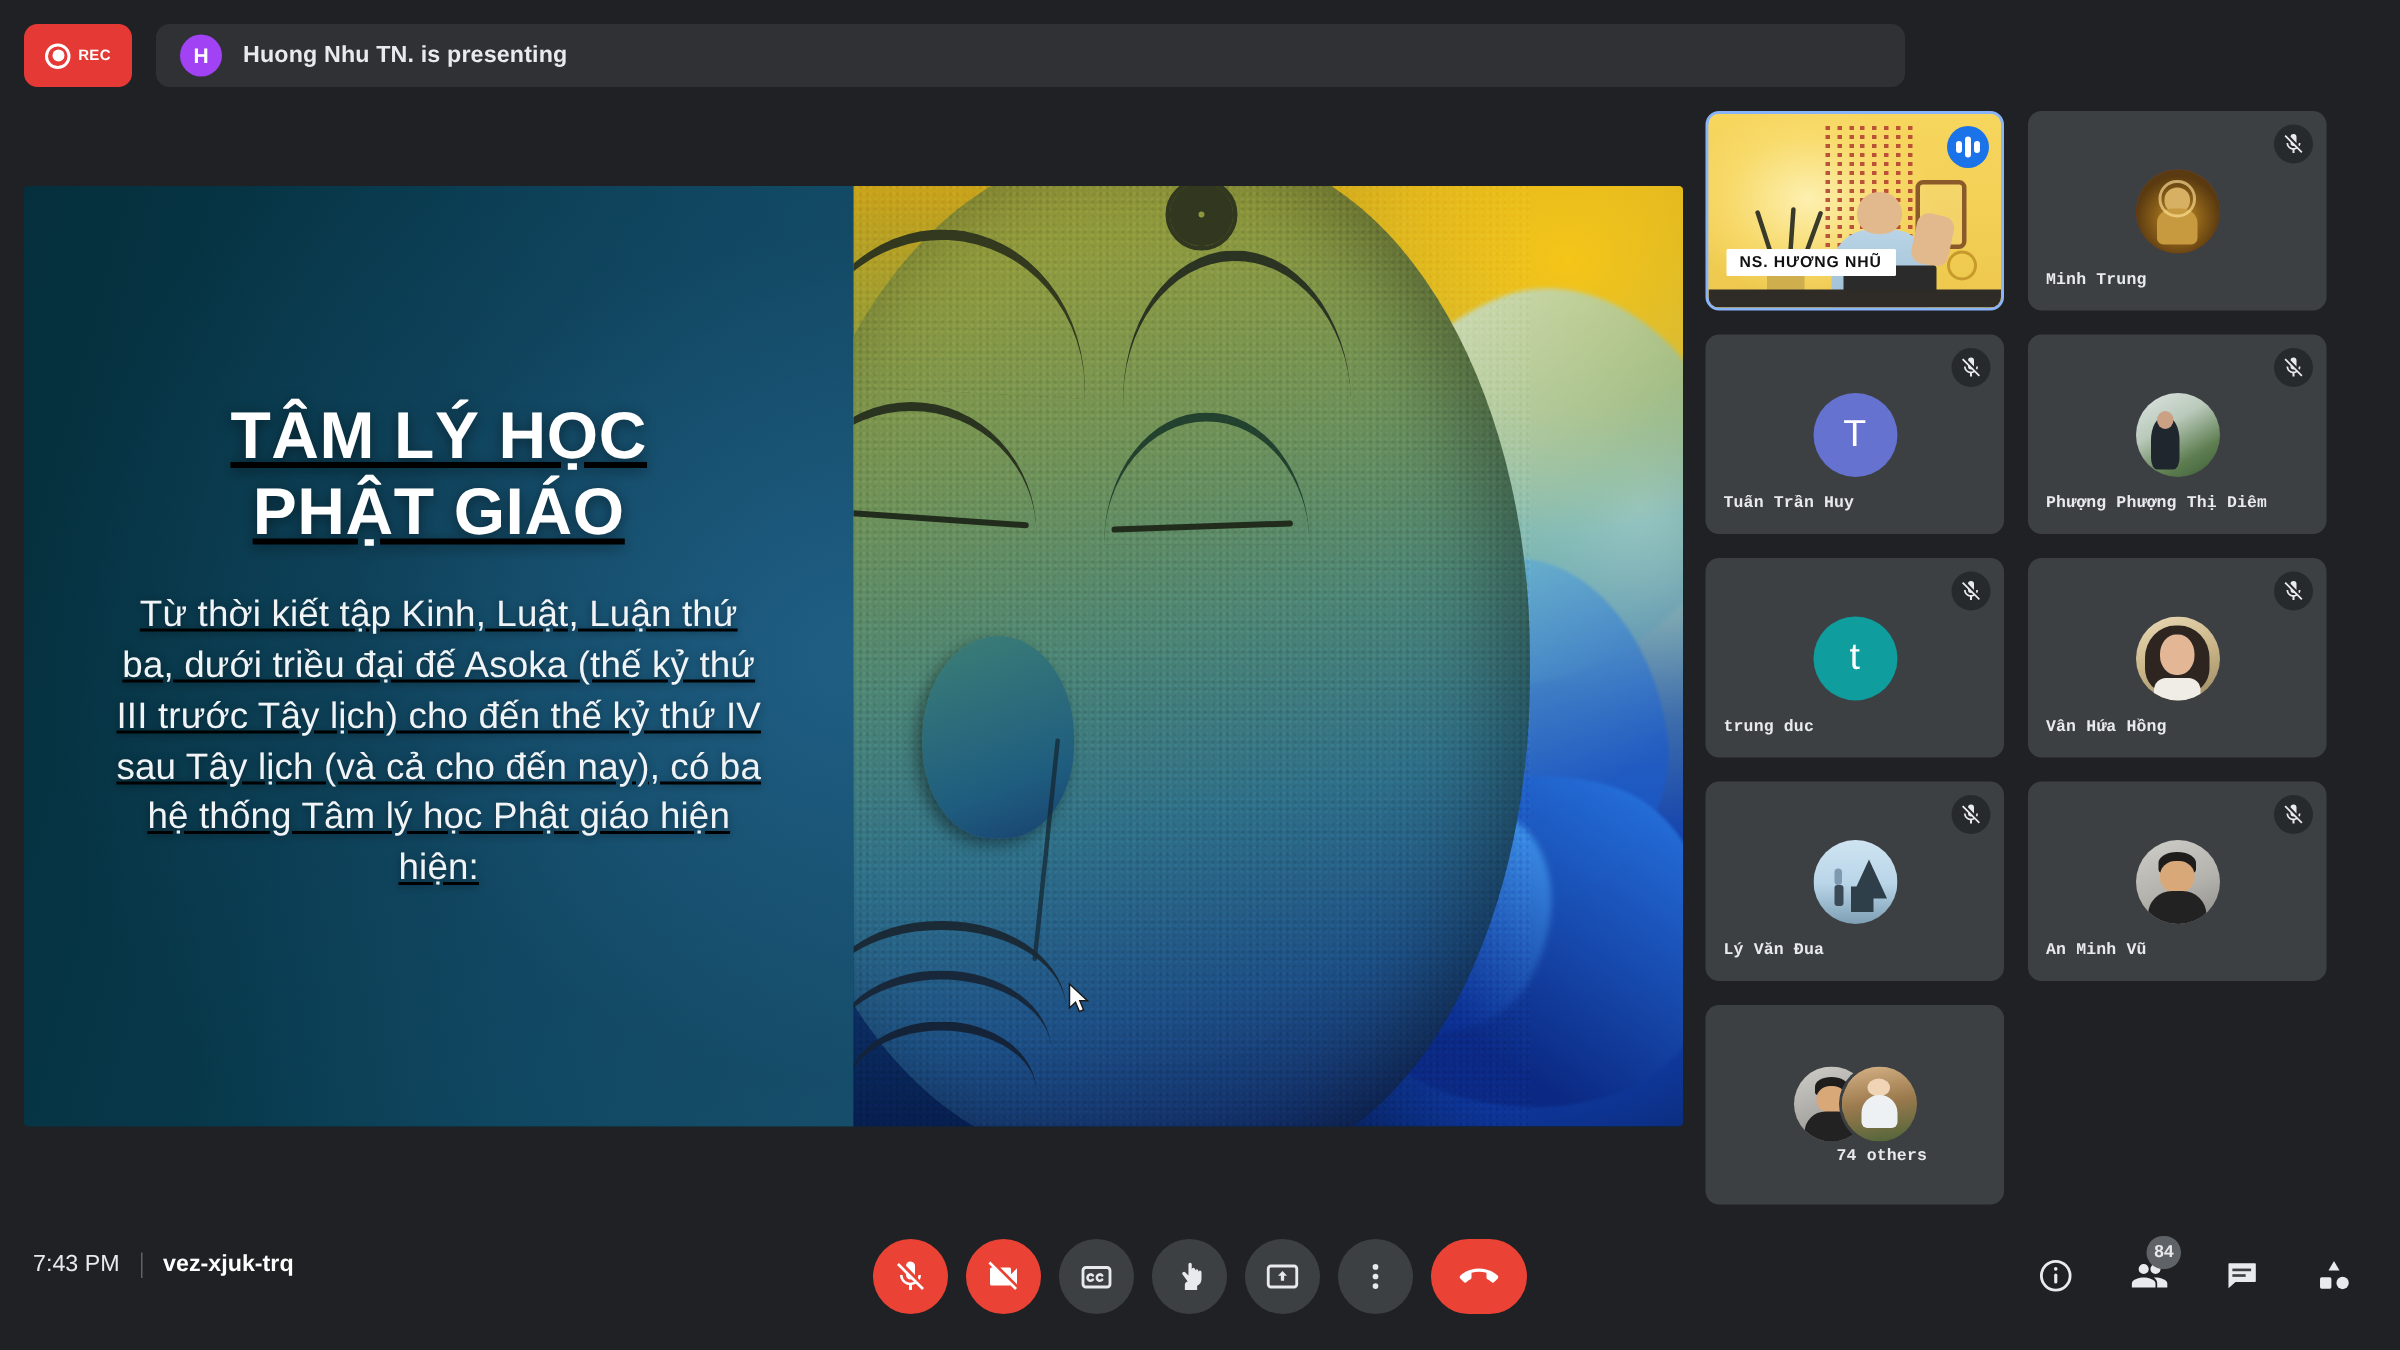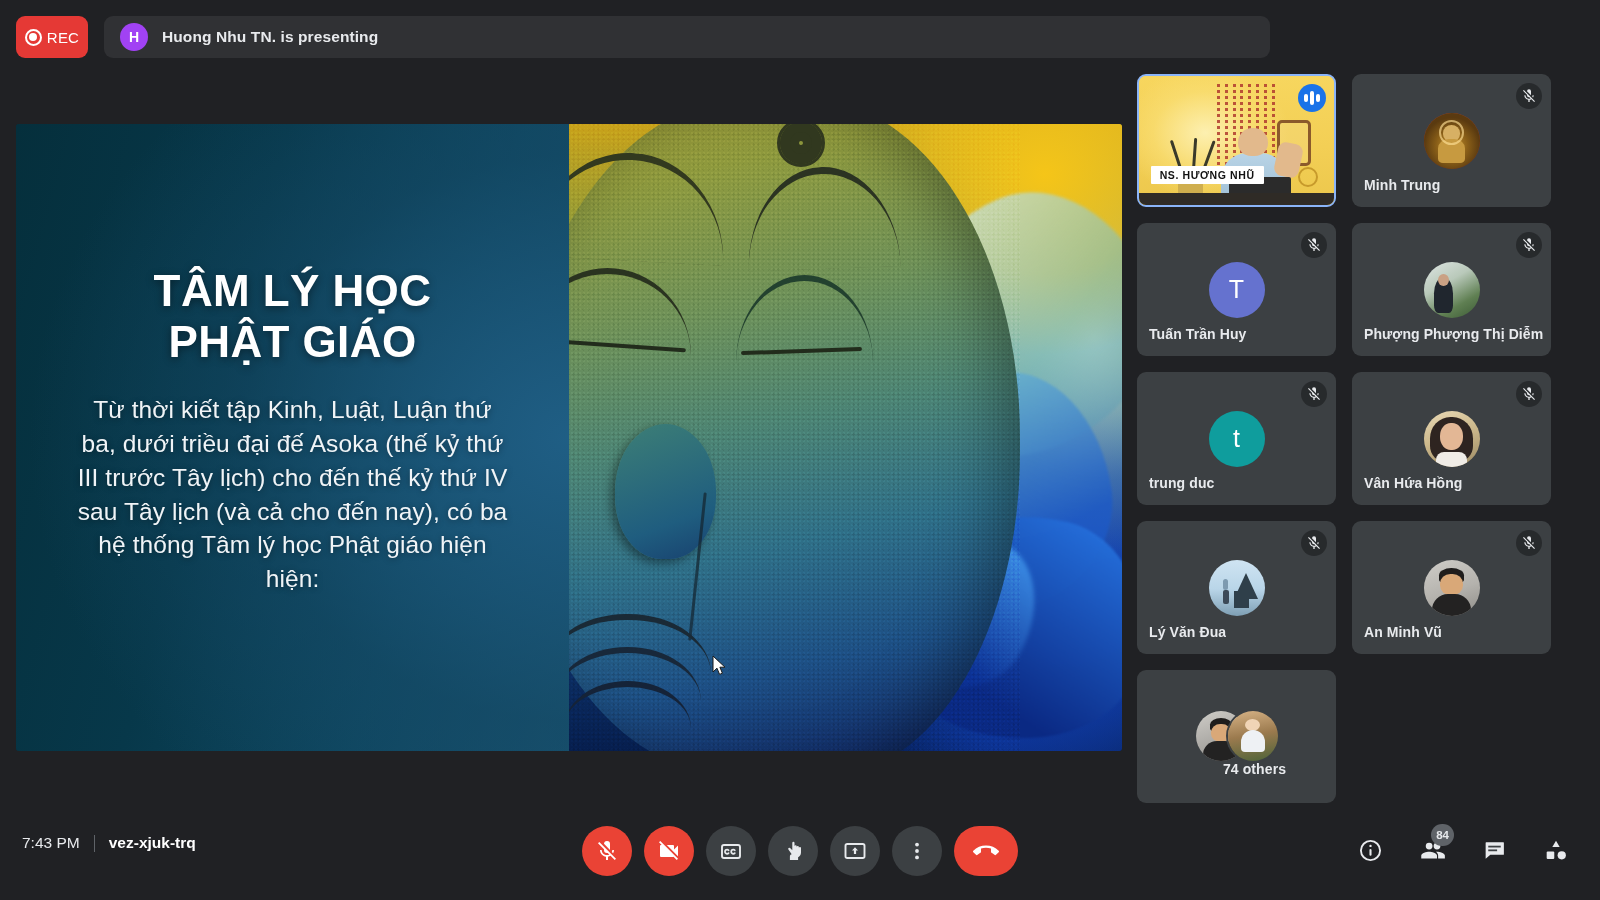--- a/index.html
+++ b/index.html
@@ -18,37 +18,37 @@
   #rec-pill {
     position: absolute; left: 16px; top: 16px; width: 72px; height: 42px;
     background: #e53935; border-radius: 9px;
     display: flex; align-items: center; justify-content: center; gap: 5px;
   }
   #rec-dot {
     width: 17px; height: 17px; border-radius: 50%;
     border: 2.4px solid #fff; display: flex; align-items: center; justify-content: center;
   }
   #rec-dot i { width: 8px; height: 8px; border-radius: 50%; background: #fff; display: block; }
-  #rec-label { color: #fff; font-size: 15px; font-weight: 400; letter-spacing: .2px; }
+  #rec-label { color: #fff; font-size: 10px; font-weight: 700; letter-spacing: .2px; }
 
   #present-bar {
     position: absolute; left: 104px; top: 16px; width: 1166px; height: 42px;
     background: #303134; border-radius: 9px;
     display: flex; align-items: center; padding-left: 16px; gap: 14px;
   }
   #present-avatar {
     width: 28px; height: 28px; border-radius: 50%; background: #a142f4;
     color: #fff; font-size: 14px; font-weight: 600;
     display: flex; align-items: center; justify-content: center; flex: 0 0 auto;
   }
   #present-text { color: #e8eaed; font-size: 15.5px; font-weight: 600; letter-spacing: .1px; }
 
   
   #stage { position: absolute; left: 16px; top: 124px; width: 1106px; height: 627px;
-           border-radius: 3px; overflow: hidden; background: #0a2c3a; }
+           border-radius: 3px; overflow: hidden; background: #0a2c3a; text-decoration: underline; }
   #slide { position: relative; width: 100%; height: 100%; display: flex; }
 
   
   #slide-left {
     position: relative; width: 50%; height: 100%;
     background:
       radial-gradient(130% 100% at 100% 50%, rgba(32,95,134,.95) 0%, rgba(21,73,102,.55) 45%, rgba(8,48,63,0) 75%),
       linear-gradient(105deg, #052f3c 0%, #07384a 38%, #0e4760 70%, #17516e 100%);
     display: flex; flex-direction: column; align-items: center; justify-content: center;
     padding: 0 34px;
@@ -145,22 +145,22 @@
   .tile {
     position: absolute; width: 199px; height: 133px;
     background: #3c4043; border-radius: 9px; overflow: hidden;
   }
   .tile .tilebody { position: absolute; inset: 0; display: flex; flex-direction: column;
                     align-items: center; justify-content: center; }
   .avatar { width: 56px; height: 56px; border-radius: 50%; overflow: hidden; position: relative;
             display: flex; align-items: center; justify-content: center;
             font-size: 25px; color: #fff; font-weight: 400; }
   .tile-name { position: absolute; left: 12px; bottom: 14px; color: #e8eaed;
-               font-size: 14px; font-weight: 600; letter-spacing: .1px;
-               white-space: nowrap; overflow: hidden; max-width: 186px; }
+               font-size: 11px; font-weight: 600; letter-spacing: .1px;
+               white-space: nowrap; overflow: hidden; max-width: 186px; font-family: Liberation Mono, monospace; }
   .mic-off { position: absolute; right: 9px; top: 9px; width: 26px; height: 26px;
              border-radius: 50%; background: rgba(32,33,36,.72);
              display: flex; align-items: center; justify-content: center; }
   .mic-off svg { display: block; }
 
   
   #tile-presenter { border: 2.5px solid #8ab4f8; background: #f5d76e; }
   #presenter-video { position: absolute; inset: 0;
     background:
       radial-gradient(58% 70% at 34% 44%, #fdf0b0 0%, rgba(250,224,120,.6) 46%, rgba(245,205,90,0) 74%),

